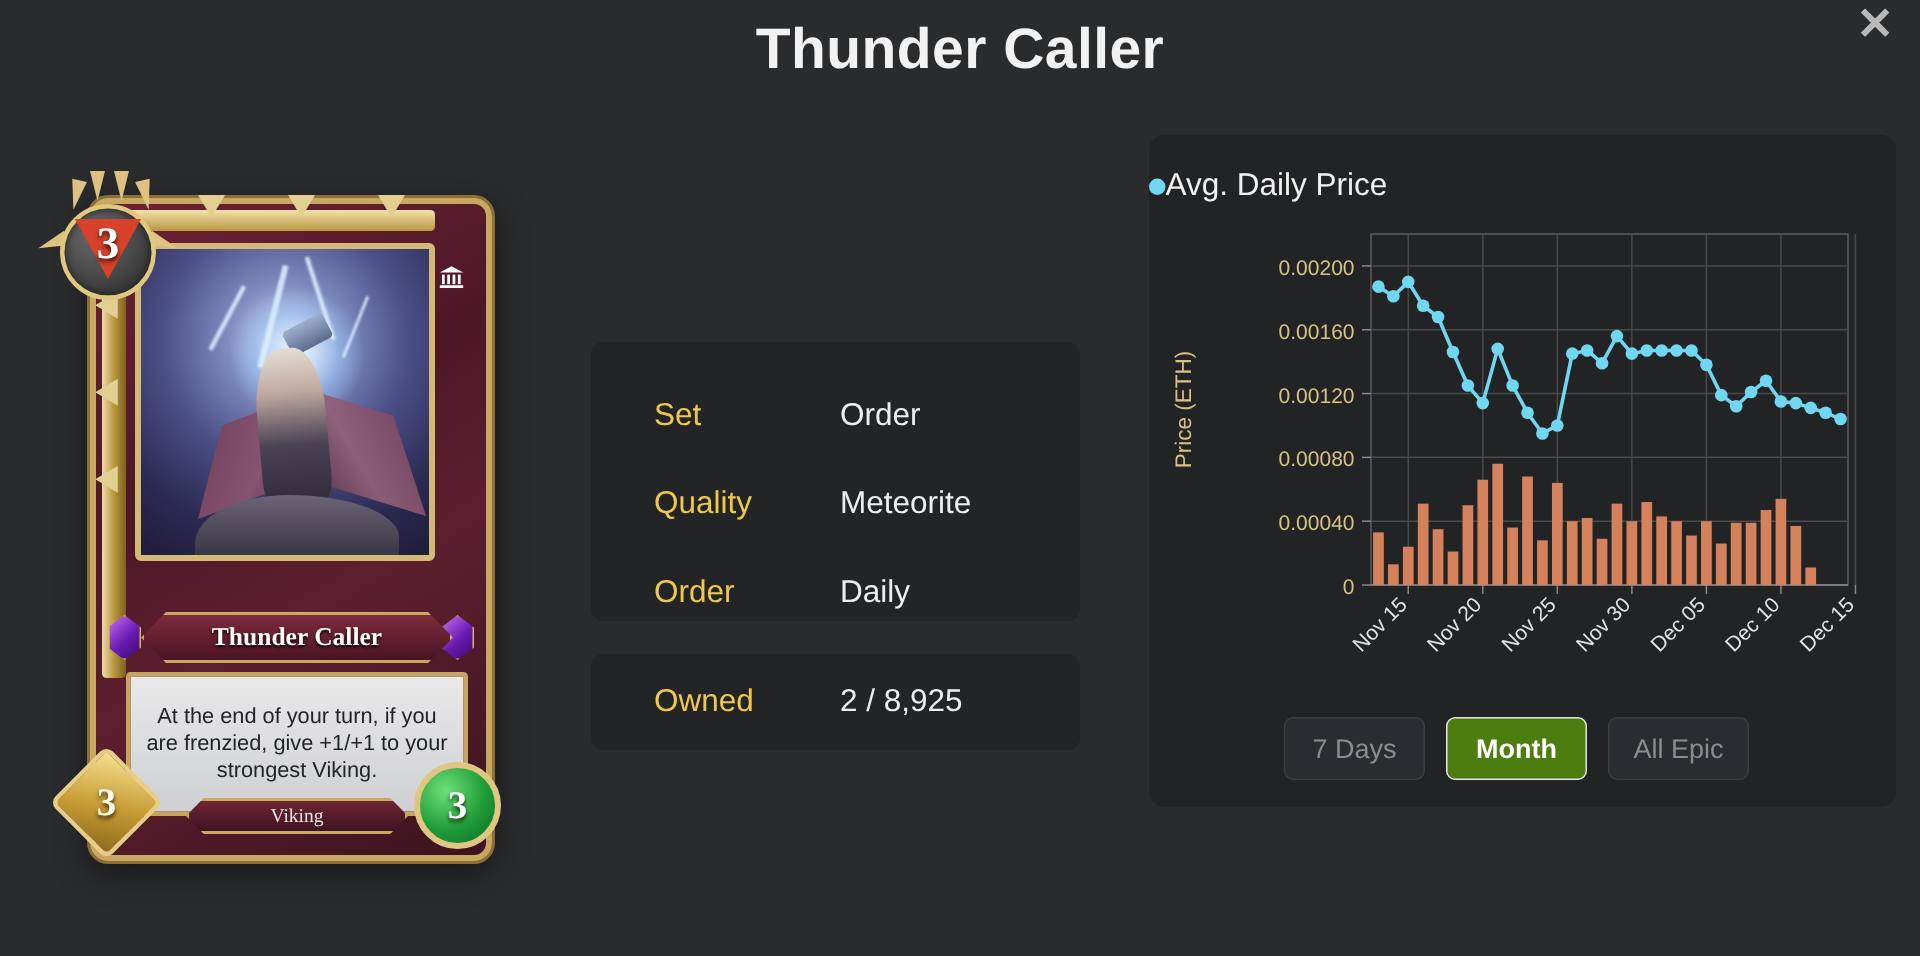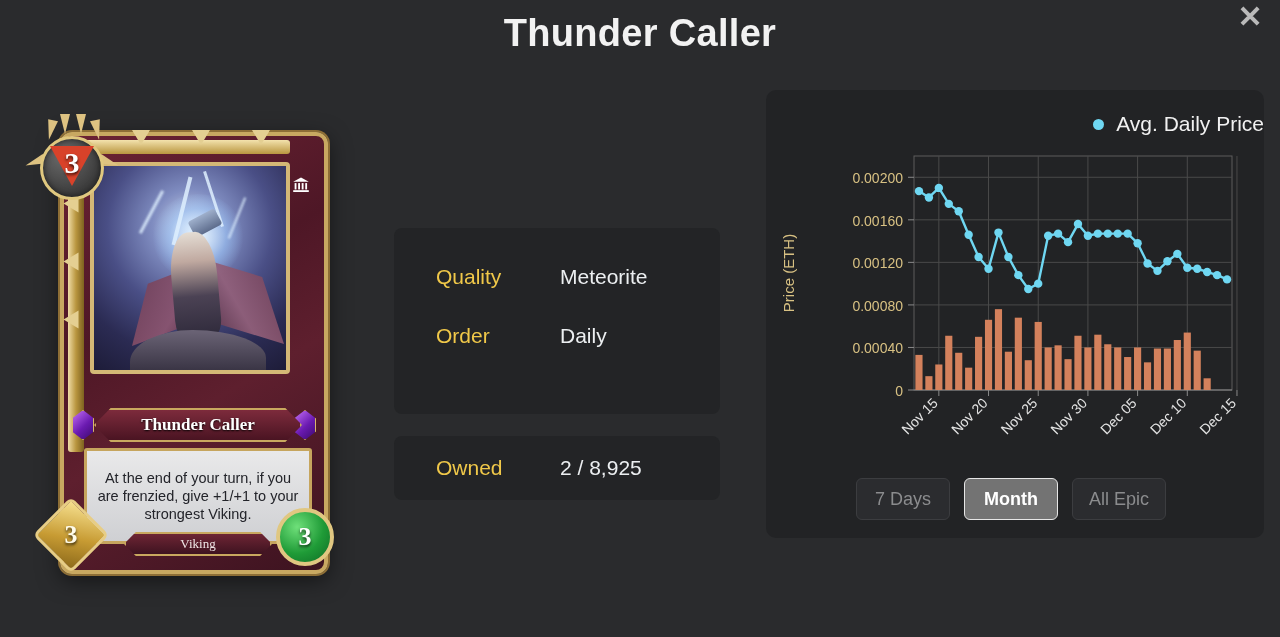--- a/index.html
+++ b/index.html
@@ -192,38 +192,38 @@
   .attr-label { width: 124px; color: #f0c849; font-size: 21px; }
   .attr-value { color: #eceff1; font-size: 21px; }
 
   
   .chart-panel {
     position: absolute; left: 766px; top: 90px; width: 498px; height: 448px;
     background: #222325; border-radius: 10px;
   }
   .chart-legend {
     position: absolute; top: 22px; left: 0; width: 100%;
-    display: flex; align-items: center; justify-content: flex-end; gap: 12px;
+    display: flex; align-items: center; justify-content: flex-start; gap: 0;
   }
   .legend-dot { width: 11px; height: 11px; border-radius: 50%; background: #6fd7f2; }
   .legend-label { color: #f1f1f1; font-size: 21px; }
   .chart-svg { position: absolute; left: 0; top: 50px; }
 
   .range-row {
     position: absolute; left: 90px; bottom: 18px;
     display: flex; gap: 14px;
   }
   .range-btn {
     min-width: 94px; height: 42px; padding: 0 16px; border-radius: 6px;
     background: #2b2c2f; border: 1px solid #3c3d40; color: #8b8c8e;
     font-size: 18px; cursor: pointer;
     display: flex; align-items: center; justify-content: center;
   }
   .range-btn.active {
-    background: #737373; border: 1px solid #e6e6e6; color: #ffffff; font-weight: 700;
+    background: #4d7c0f; border: 1px solid #e6e6e6; color: #ffffff; font-weight: 700;
   }
 
   
   .avg-panel {
     position: absolute; left: 824px; top: 552px; width: 382px; height: 62px;
     background: #232426; border-radius: 8px;
     display: flex; align-items: center; padding: 0 40px; gap: 58px;
   }
   .avg-label { color: #f0f0f0; font-size: 22px; }
   .avg-value { color: #d8c183; font-size: 22px; font-weight: 700;
@@ -301,20 +301,24 @@
 
     <div class="attack">
       <span>3</span>
     </div>
     <div class="health">
       <span>3</span>
     </div>
   </div>
 
   <div class="info-panel attrs">
+    <div class="attr-row">
+      <div class="attr-label">Set</div>
+      <div class="attr-value">Order</div>
+    </div>
     <div class="attr-row">
       <div class="attr-label">Quality</div>
       <div class="attr-value">Meteorite</div>
     </div>
     <div class="attr-row">
       <div class="attr-label">Order</div>
       <div class="attr-value">Daily</div>
     </div>
   </div>
 

